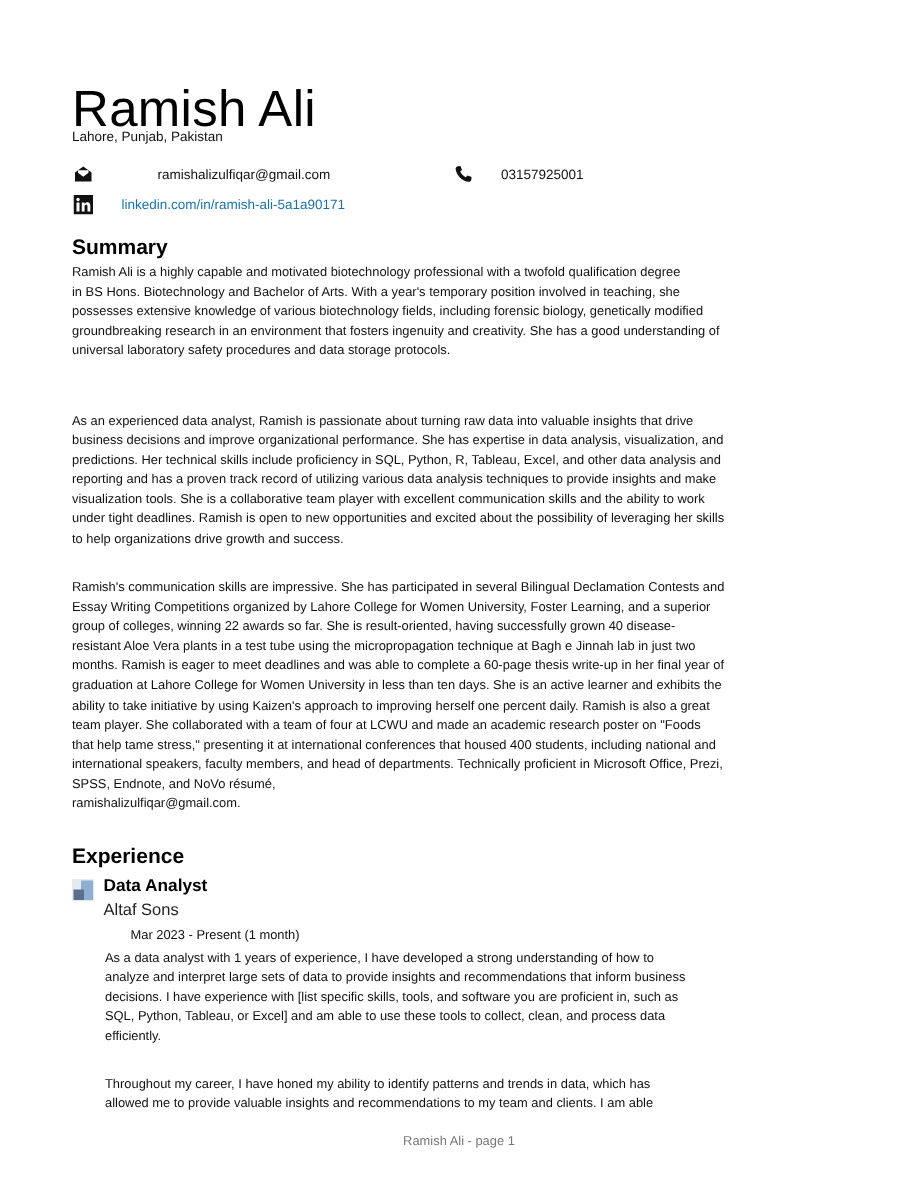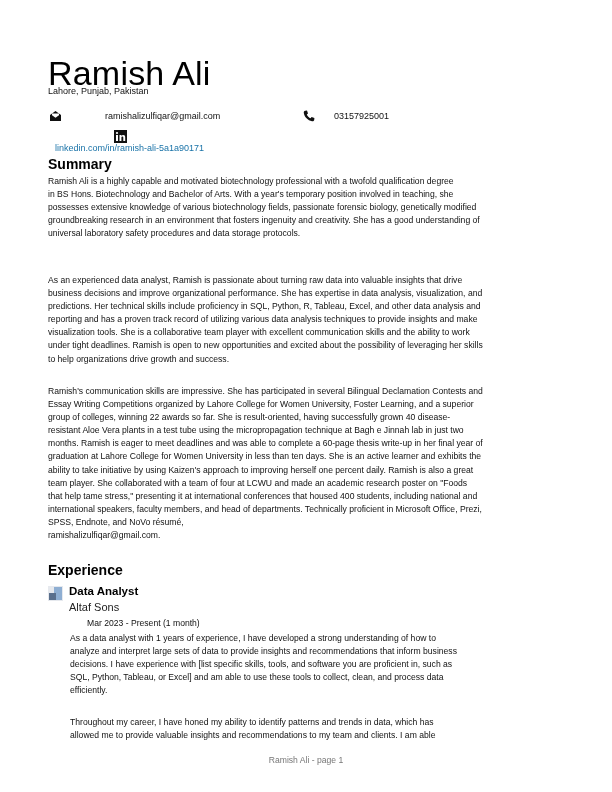--- a/index.html
+++ b/index.html
@@ -41,38 +41,38 @@
 
   <div class="contact-row" style="left:302px; top:109px;">
     <span class="icon">
       <svg width="12" height="12" viewBox="0 0 12 12">
         <path d="M2.2 0.8 L4 0.6 L5 3.4 L3.8 4.4 C4.5 6 5.9 7.5 7.6 8.2 L8.6 7 L11.4 8 L11.2 9.9 C11 11 10 11.4 9 11.2 C4.8 10.4 1.5 7.1 0.8 3 C0.6 1.9 1.1 1 2.2 0.8 Z" fill="#111"></path>
       </svg>
     </span>
     <span style="margin-left:6px;">03157925001</span>
   </div>
 
-  <div class="contact-row" style="left:48px; top:129px;flex-direction:column;">
+  <div class="contact-row" style="left:48px; top:129px;">
     <span class="icon">
       <svg width="13" height="13" viewBox="0 0 13 13">
         <rect x="0" y="0" width="13" height="13" fill="#111"></rect>
         <rect x="2" y="5" width="2" height="6" fill="#fff"></rect>
         <circle cx="3" cy="3" r="1.1" fill="#fff"></circle>
         <path d="M5.5 5 H7.4 V6 C7.8 5.3 8.5 4.9 9.3 4.9 C10.6 4.9 11.2 5.8 11.2 7.2 V11 H9.3 V7.6 C9.3 6.9 9 6.5 8.4 6.5 C7.8 6.5 7.4 6.9 7.4 7.6 V11 H5.5 Z" fill="#fff"></path>
       </svg>
     </span>
     <span class="link" style="margin-left:7px;">linkedin.com/in/ramish-ali-5a1a90171</span>
   </div>
 
   <div class="section-title" style="top:156px;">Summary</div>
 
   <div class="para" style="top:175px;">
     <span class="line">Ramish Ali is a highly capable and motivated biotechnology professional with a twofold qualification degree</span>
     <span class="line">in BS Hons. Biotechnology and Bachelor of Arts. With a year's temporary position involved in teaching, she</span>
-    <span class="line">possesses extensive knowledge of various biotechnology fields, passionate forensic biology, genetically modified</span>
+    <span class="line">possesses extensive knowledge of various biotechnology fields, including forensic biology, genetically modified</span>
     <span class="line">groundbreaking research in an environment that fosters ingenuity and creativity. She has a good understanding of</span>
     <span class="line">universal laboratory safety procedures and data storage protocols.</span>
   </div>
 
   <div class="para" style="top:274px;">
     <span class="line">As an experienced data analyst, Ramish is passionate about turning raw data into valuable insights that drive</span>
     <span class="line">business decisions and improve organizational performance. She has expertise in data analysis, visualization, and</span>
     <span class="line">predictions. Her technical skills include proficiency in SQL, Python, R, Tableau, Excel, and other data analysis and</span>
     <span class="line">reporting and has a proven track record of utilizing various data analysis techniques to provide insights and make</span>
     <span class="line">visualization tools. She is a collaborative team player with excellent communication skills and the ability to work</span>

